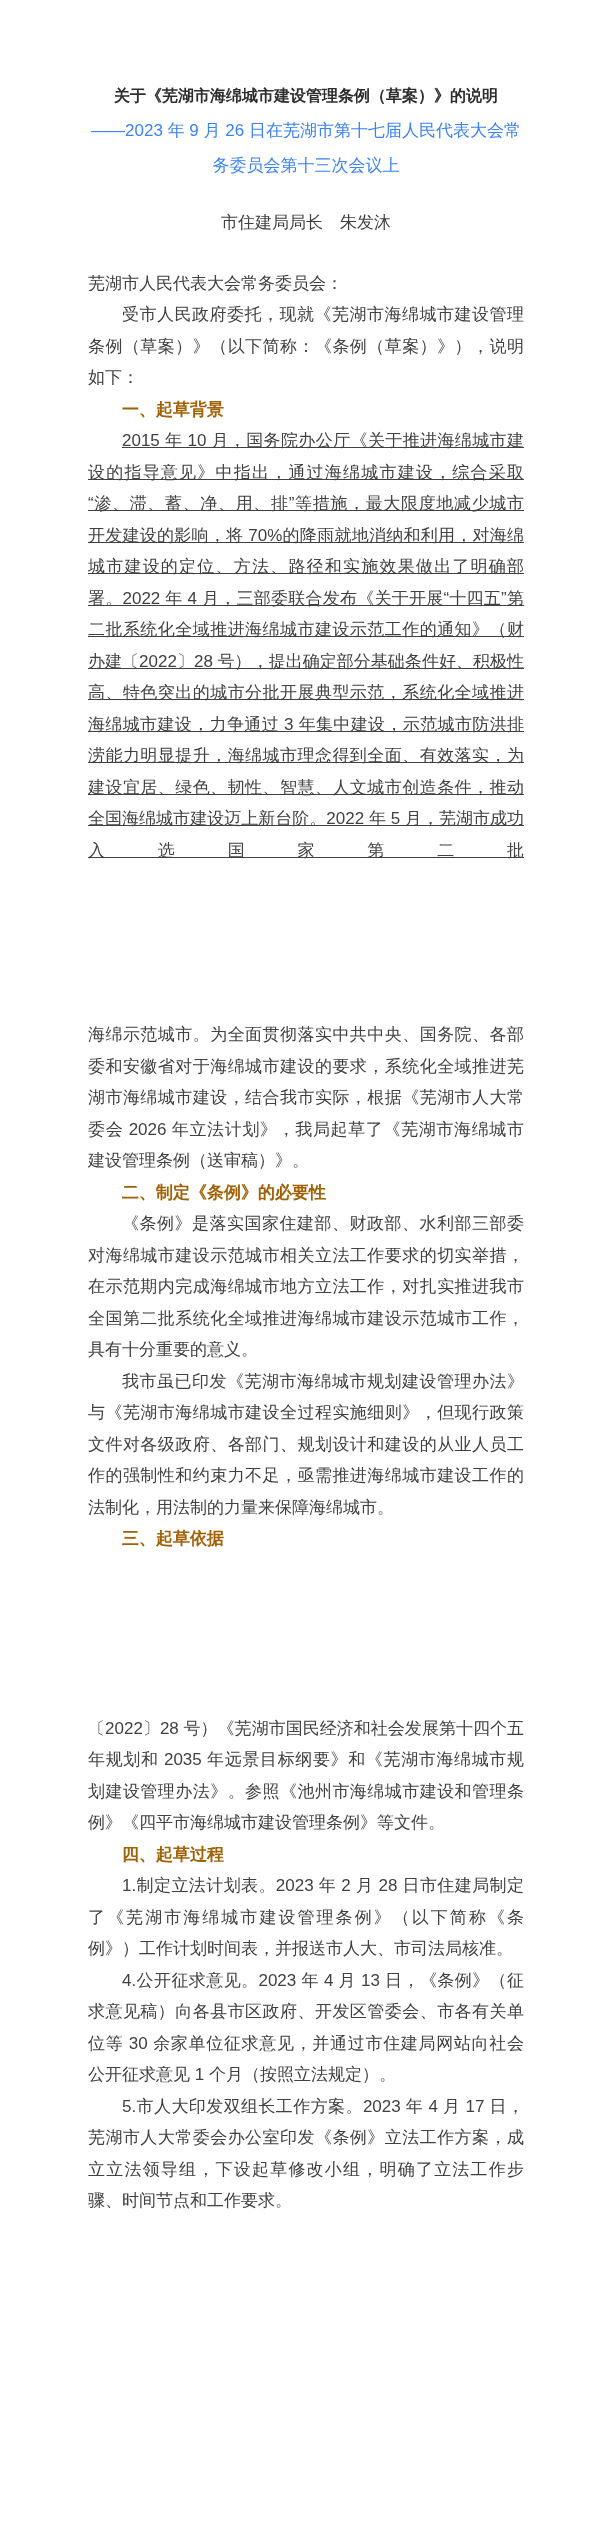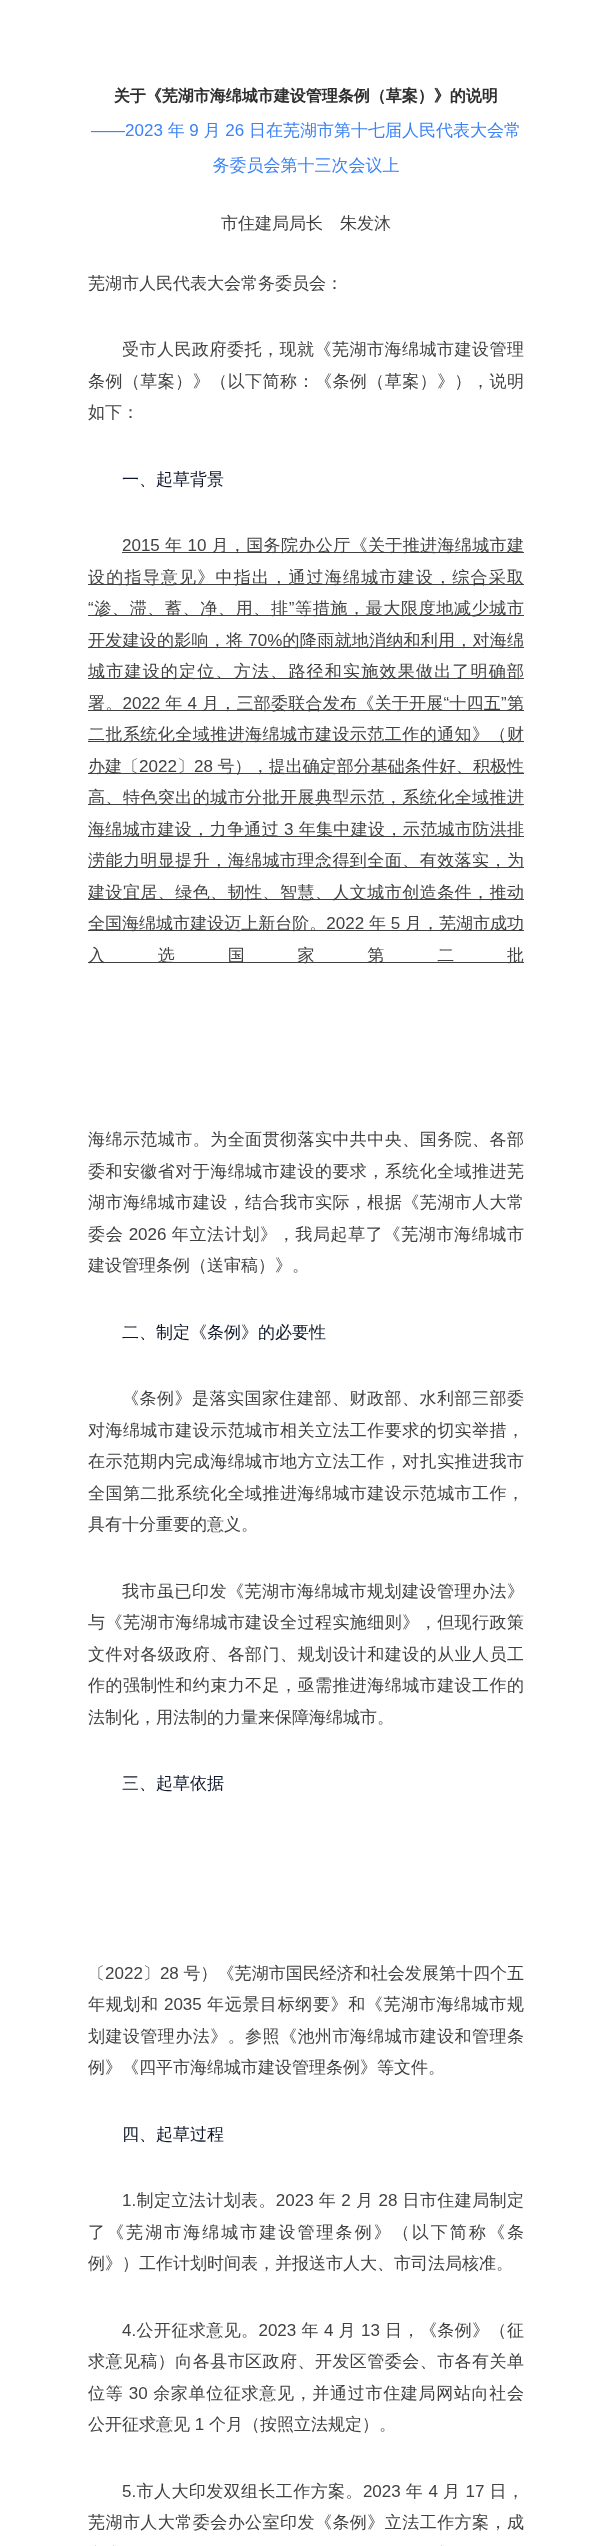--- a/index.html
+++ b/index.html
@@ -25,24 +25,25 @@
   .subtitle{
     text-align:center;
     line-height:35px;
     color:#3b82f6;
   }
   .presenter{
     text-align:center;
     margin-top:25px;
     margin-bottom:28px;
     color:#3f3f3f;
+    font-family:Liberation Mono, monospace;
   }
   p{margin:0;text-align:justify;}
-  .indent{text-indent:2em;margin-top:35px;}
-  .heading{font-weight:400;color:#0f172a;}
+  .indent{text-indent:2em;}
+  .heading{font-weight:700;color:#a16207;}
   
   .cut{text-align-last:justify;text-decoration:underline;}
   .page-gap{height:153px;}
   .page-gap.gap2{height:158px;}
   .page.last{padding-bottom:109px;}
 </style>
 </head>
 <body>
 
 <div class="doc">

